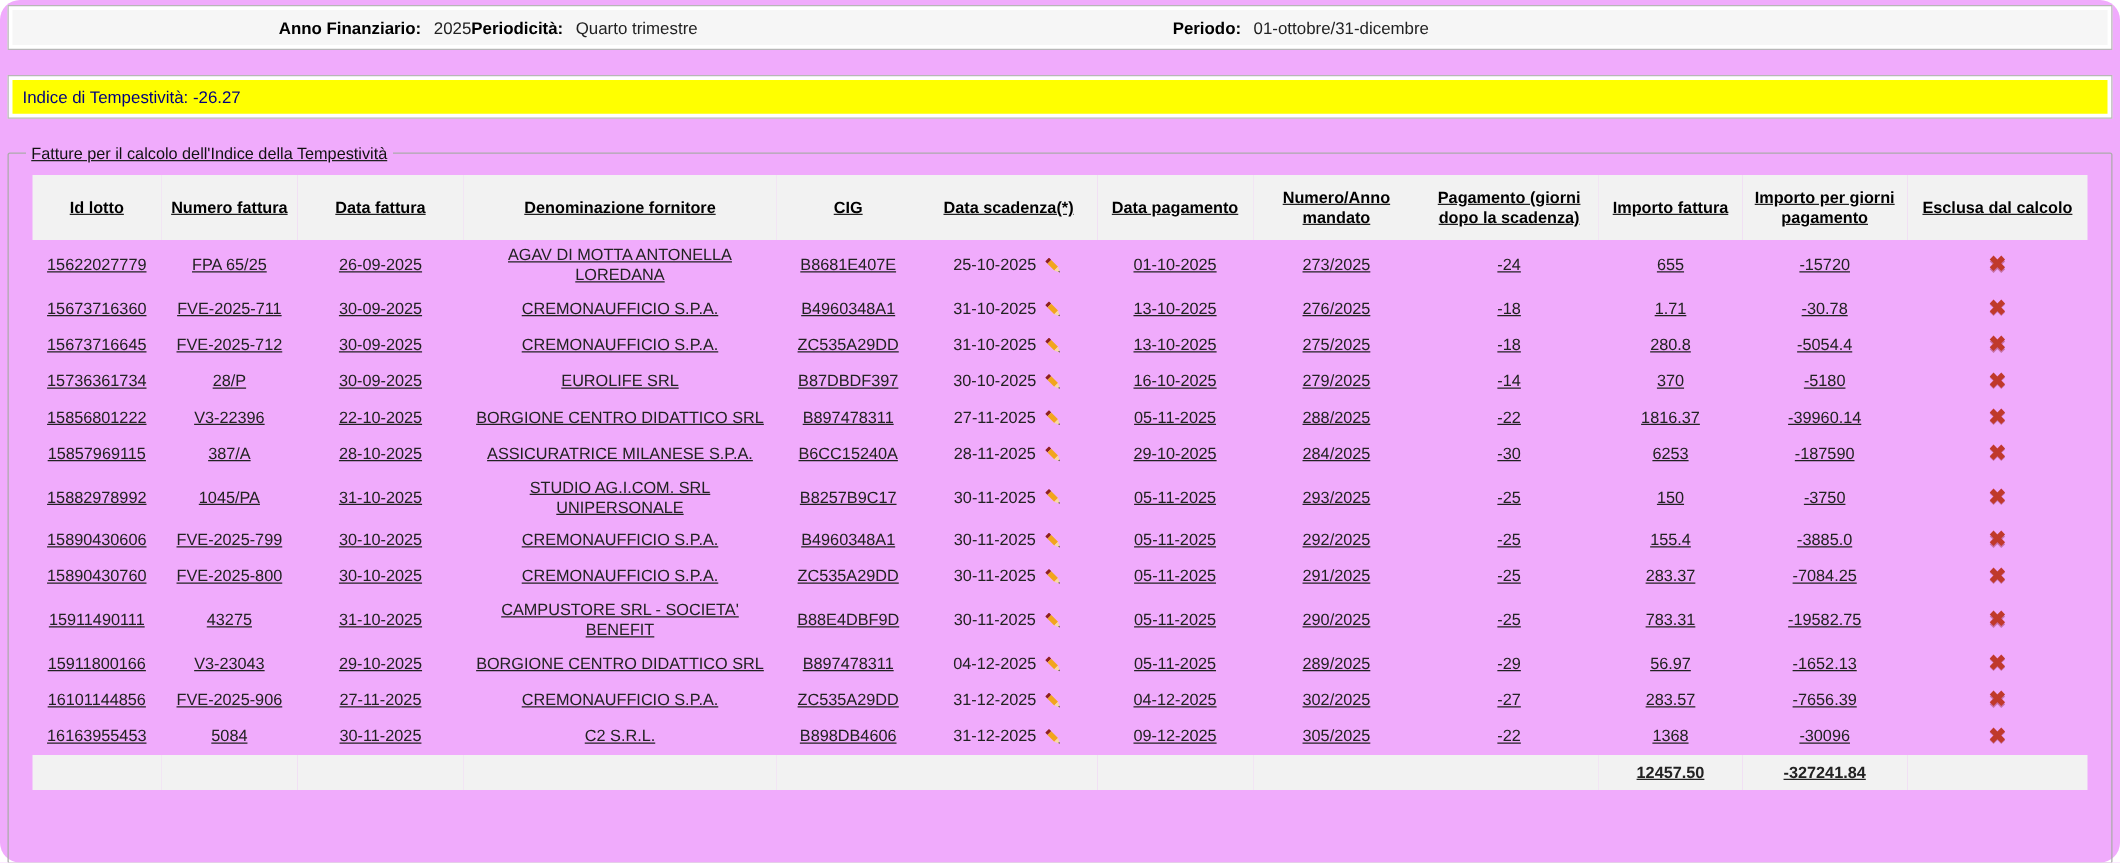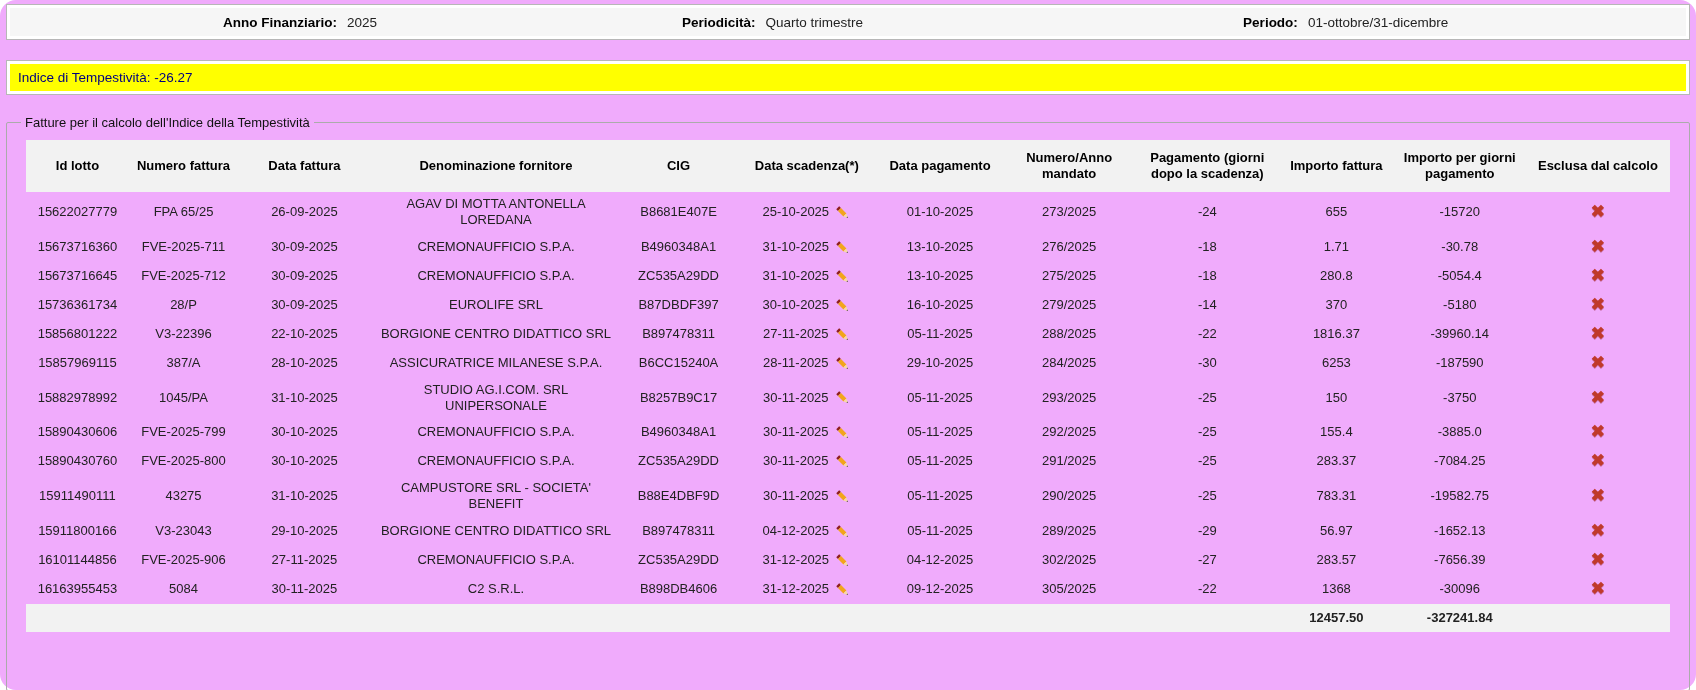--- a/index.html
+++ b/index.html
@@ -7,26 +7,26 @@
   .page { width:1696px; height:690px; background:#f0abfc; padding:4px 5px;border-radius:16px; }
 
   .panel { border:1px solid #b7b7b7; background:#fff; padding:3px; margin:0 1px 20px 1px; }
   .bar { background:#f6f6f6; min-height:28px; display:flex; align-items:center; font-size:13.5px; }
 
   .filter-bar { justify-content:flex-start; }
   .filter-group { display:flex; align-items:baseline; gap:10px; white-space:nowrap; }
   .filter-group .lbl { font-weight:bold; color:#000; }
   .filter-group .val { color:#222; }
   .fg-1 { margin-left:213px; }
-  .fg-2 { margin-left:305px; }
+  .fg-2 { }
   .fg-3 { margin-left:380px; }
 
   .index-bar { background:#ffff00; font-weight:normal; color:#000080; padding-left:8px; min-height:27px; font-size:13.5px; }
 
-  fieldset { border:1px solid #ababab; border-radius:2px; margin:0 1px; padding:10px 12px 14px 12px; height:576px; }
+  fieldset { border:1px solid #ababab; border-radius:2px; margin:0 1px; padding:10px 12px 14px 12px; height:576px;text-decoration:underline; }
   legend { font-size:13px; color:#111; padding:0 4px; margin-left:2px; }
 
   .results-bar { background:#f6f6f6; color:#0000cc; font-weight:bold; padding-left:14px; margin:14px 2px 18px 2px; min-height:30px; font-size:13.5px; }
 
   table { width:99.2%; margin:0 auto; border-collapse:collapse; font-size:13px; table-layout:fixed; }
   thead th { background:#f2f2f2; font-weight:bold; color:#000; text-align:center; vertical-align:middle; padding:8px 4px; line-height:1.25; height:52px; }
   tbody td { text-align:center; vertical-align:middle; padding:4px 4px; color:#222; line-height:1.25; height:29px; }
   tfoot td { background:#f2f2f2; font-weight:bold; text-align:center; padding:5px 4px; height:28px; }
 
   col.c-id { width:6.3%; }  col.c-num { width:6.6%; }  col.c-dfat { width:8.1%; }

